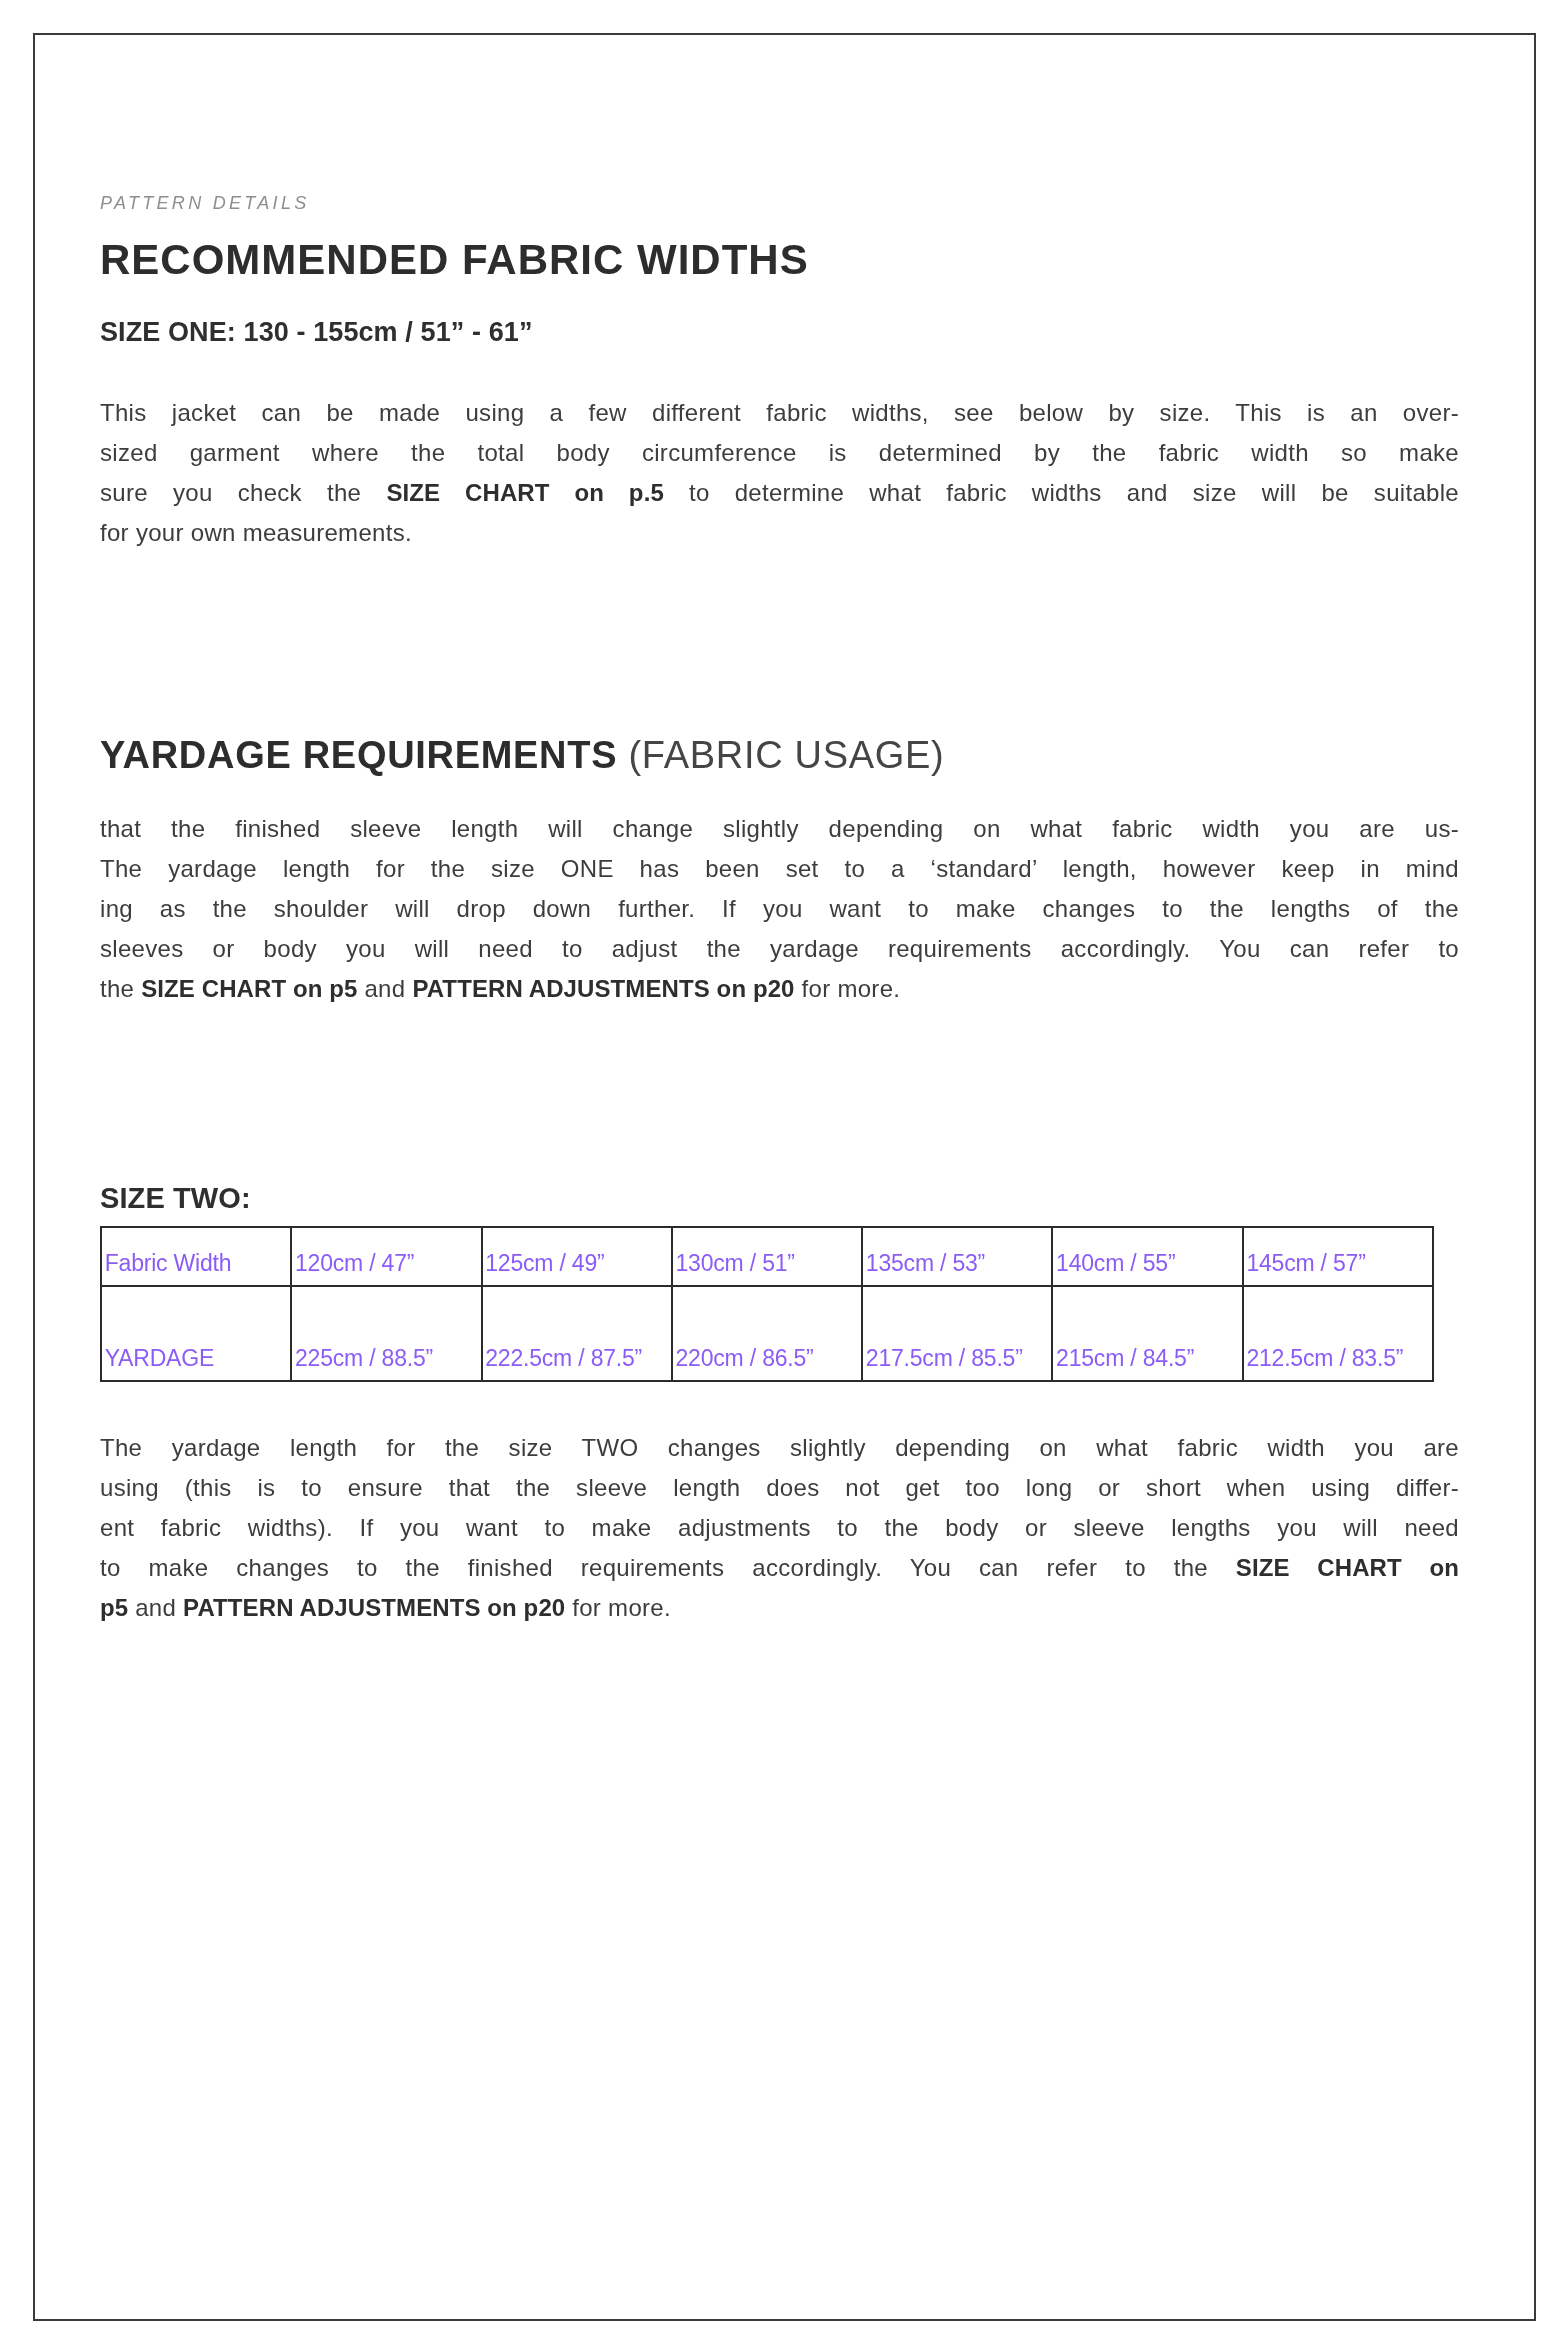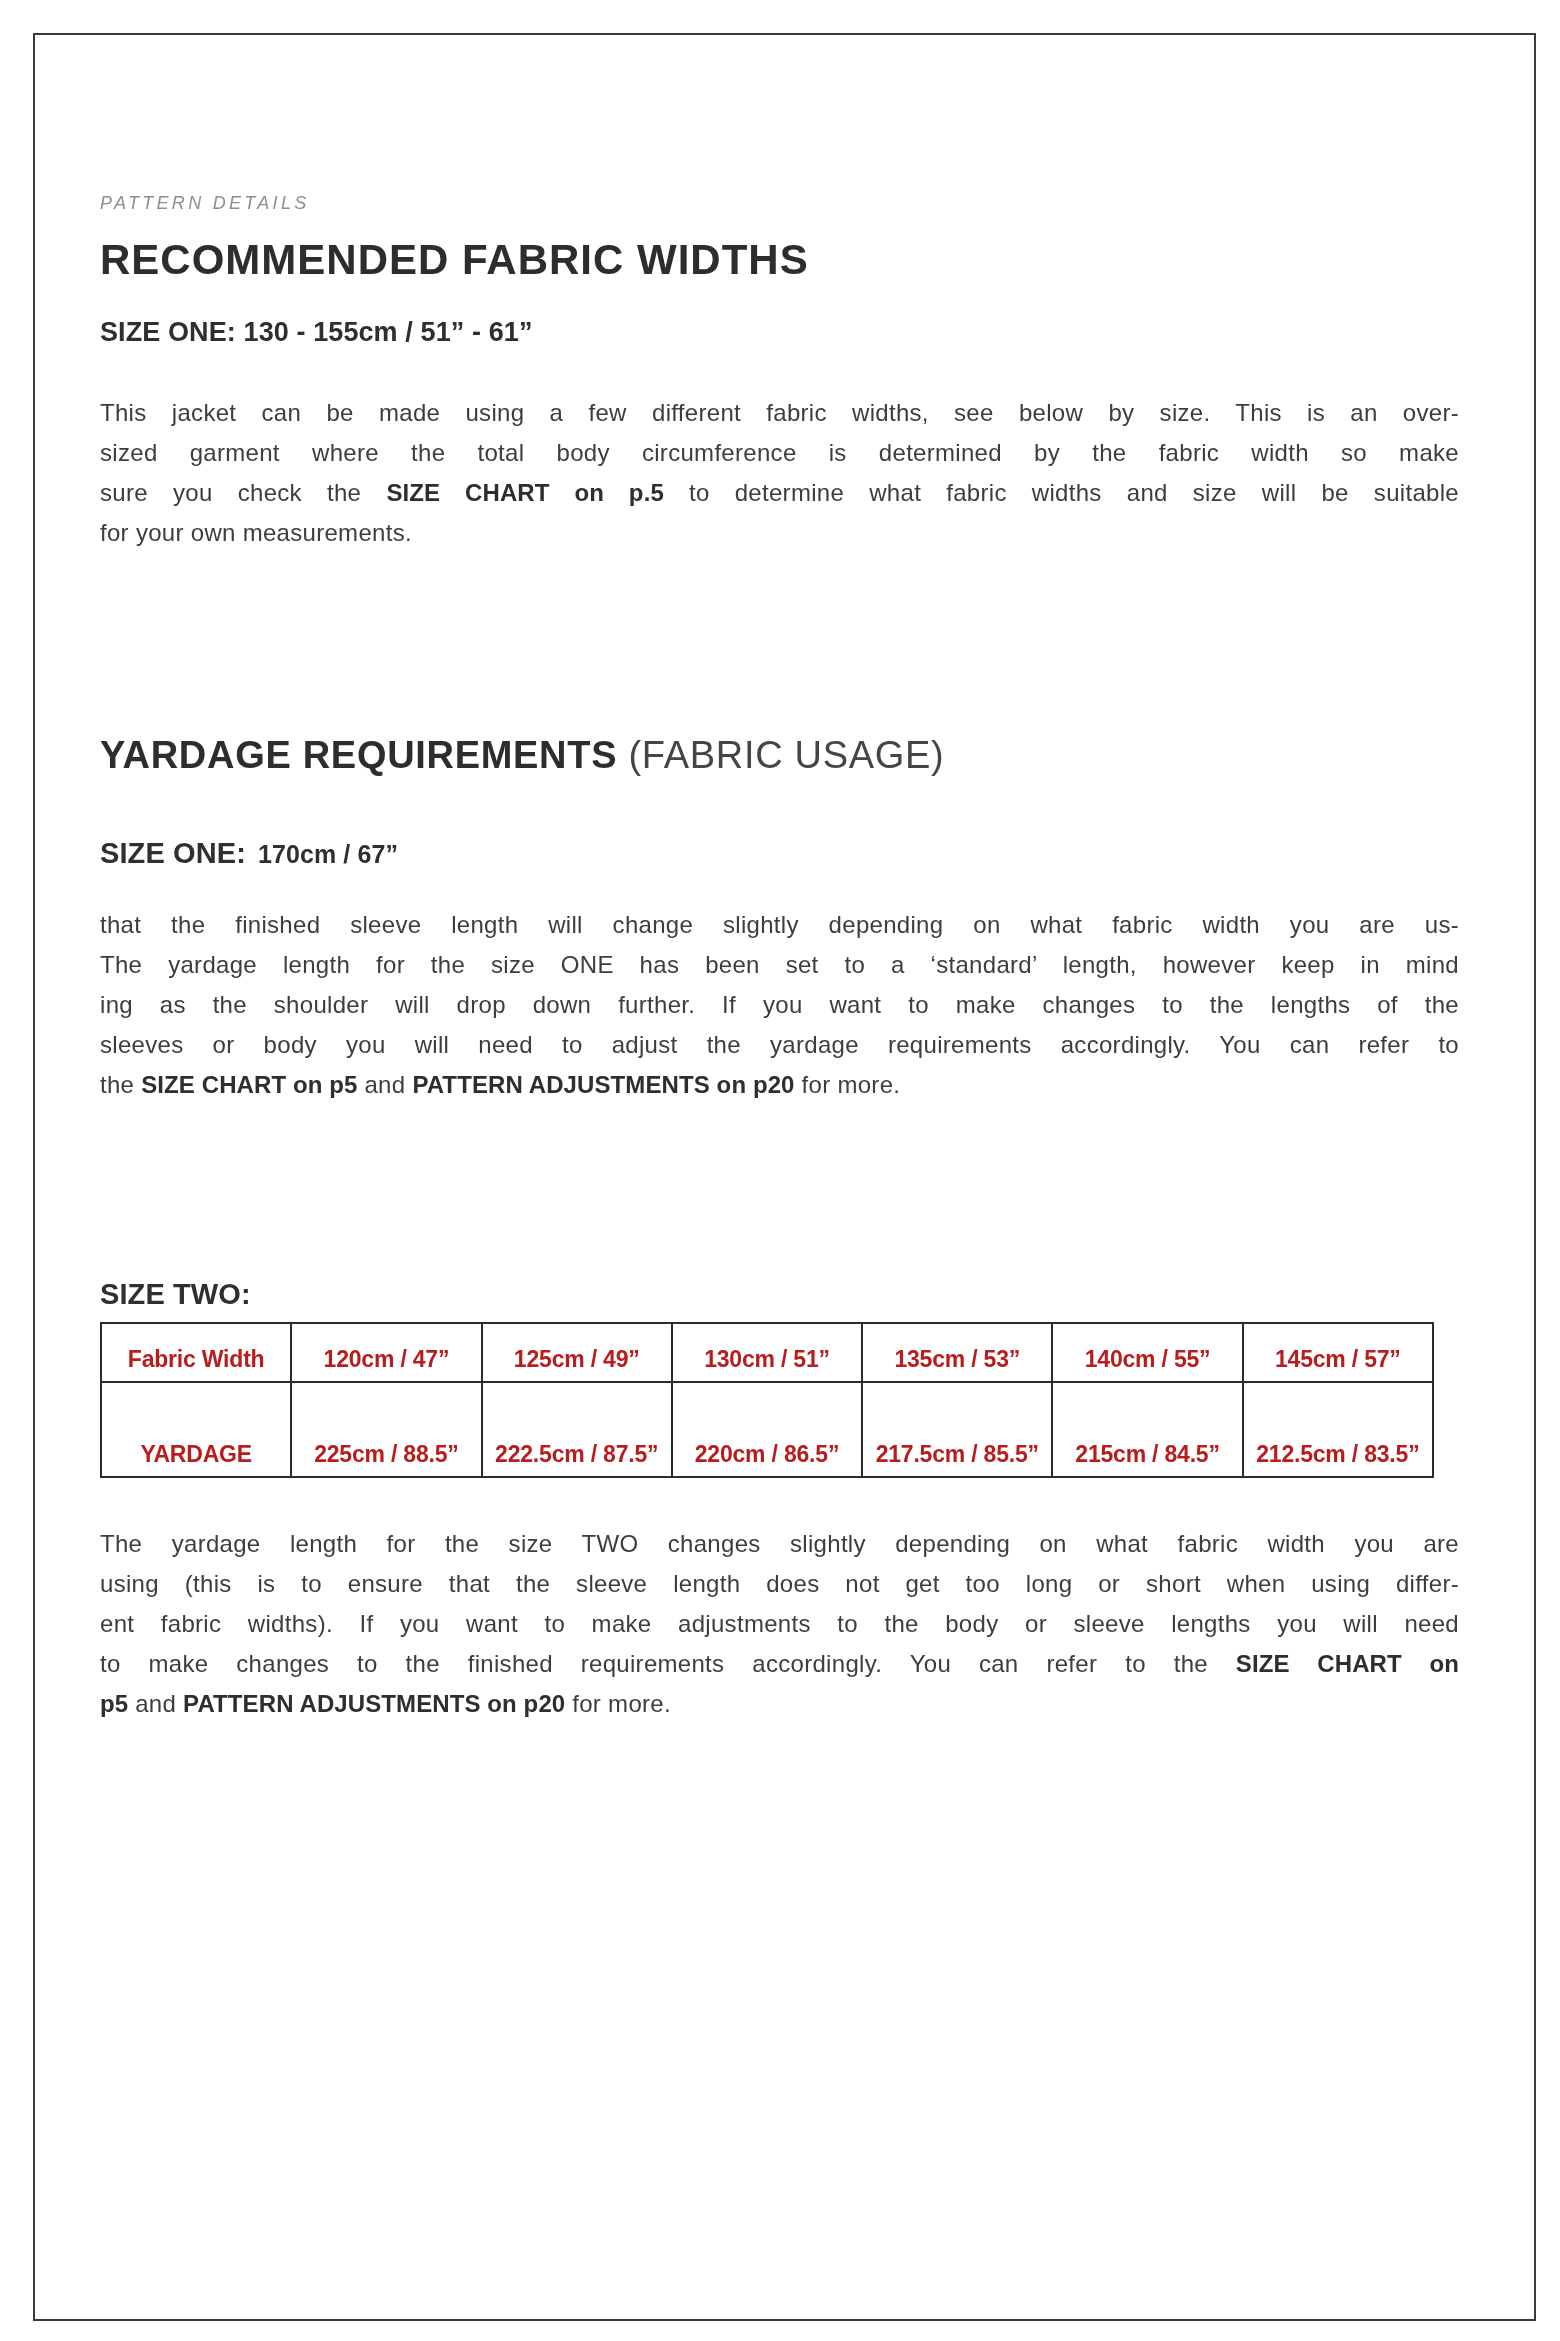--- a/index.html
+++ b/index.html
@@ -42,22 +42,22 @@
   .p3 { margin-top:46px; }
   .pline { line-height:40px; text-align:justify; text-align-last:justify; white-space:normal; }
   .pline.last { text-align-last:left; }
   .para .b { font-weight:800; color:#2e2e2e; letter-spacing:0.1px; }
 
   table.yardage {
     margin-top:9.3px; border-collapse:collapse; table-layout:fixed;
     width:1334px;
   }
   table.yardage th, table.yardage td {
-    border:2.7px solid #2b2b2b; text-align:center; vertical-align:bottom;
-    font-weight:700; color:#b91c1c; letter-spacing:-0.2px;
+    border:2.7px solid #2b2b2b; text-align:left; vertical-align:bottom;
+    font-weight:400; color:#8b5cf6; letter-spacing:-0.2px;
     padding:0 2.7px 8px 2.7px;
   }
   table.yardage th { height:49px; font-size:23px; }
   table.yardage td { height:85px; font-size:23px; }
 </style>
 </head>
 <body>
 
 <div class="page">
   <div class="frame"></div>
@@ -74,23 +74,20 @@
         <div class="pline"><span>This jacket can be made using a few different fabric widths, see below by size. This is an over-</span></div>
         <div class="pline"><span>sized garment where the total body circumference is determined by the fabric width so make</span></div>
         <div class="pline"><span>sure you check the </span><span class="b">SIZE CHART on p.5</span><span> to determine what fabric widths and size will be suitable</span></div>
         <div class="pline last"><span>for your own measurements.</span></div>
       </div>
 
     <div class="h2">
       <span class="bold">YARDAGE REQUIREMENTS</span><span class="light"> (FABRIC USAGE)</span>
     </div>
 
-    <div class="sizeline s3">
-      <span>SIZE ONE:</span><span class="val">170cm / 67”</span>
-    </div>
 
     <div class="para p2">
         <div class="pline"><span>that the finished sleeve length will change slightly depending on what fabric width you are us-</span></div>
         <div class="pline"><span>The yardage length for the size ONE has been set to a ‘standard’ length, however keep in mind</span></div>
         <div class="pline"><span>ing as the shoulder will drop down further. If you want to make changes to the lengths of the</span></div>
         <div class="pline"><span>sleeves or body you will need to adjust the yardage requirements accordingly. You can refer to</span></div>
         <div class="pline last"><span>the </span><span class="b">SIZE CHART on p5</span><span> and </span><span class="b">PATTERN ADJUSTMENTS on p20</span><span> for more.</span></div>
       </div>
 
     <div class="sizeline s4">SIZE TWO:</div>

